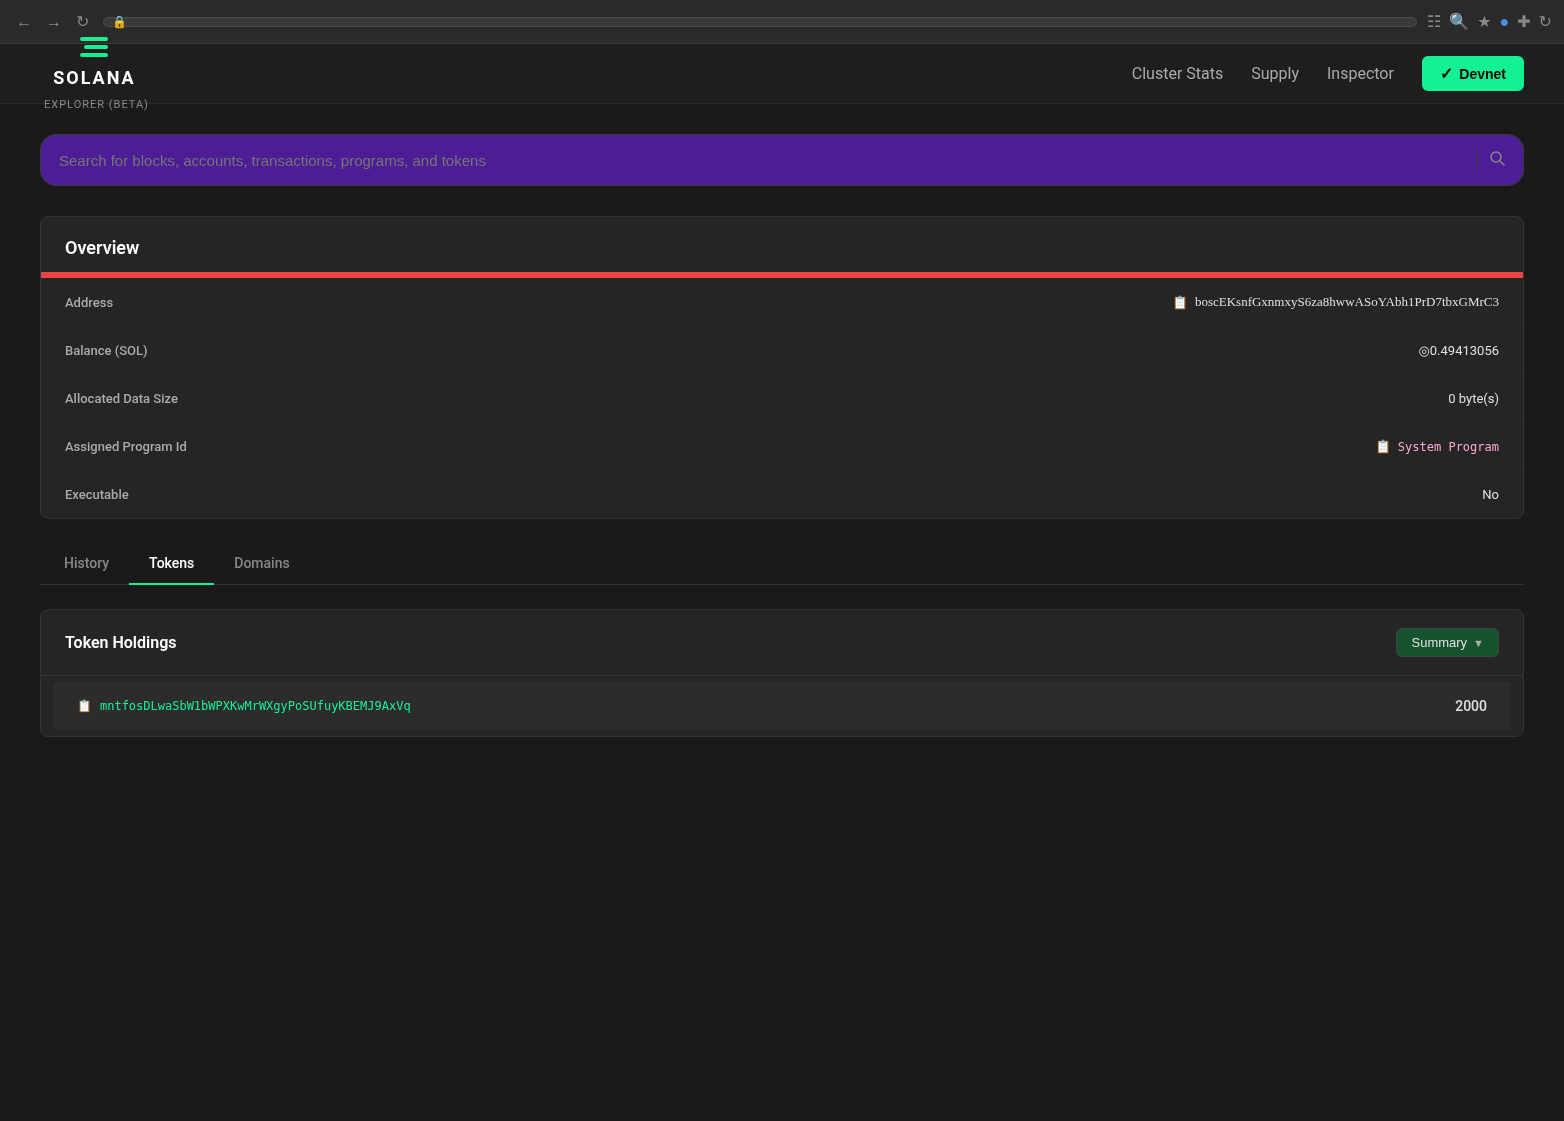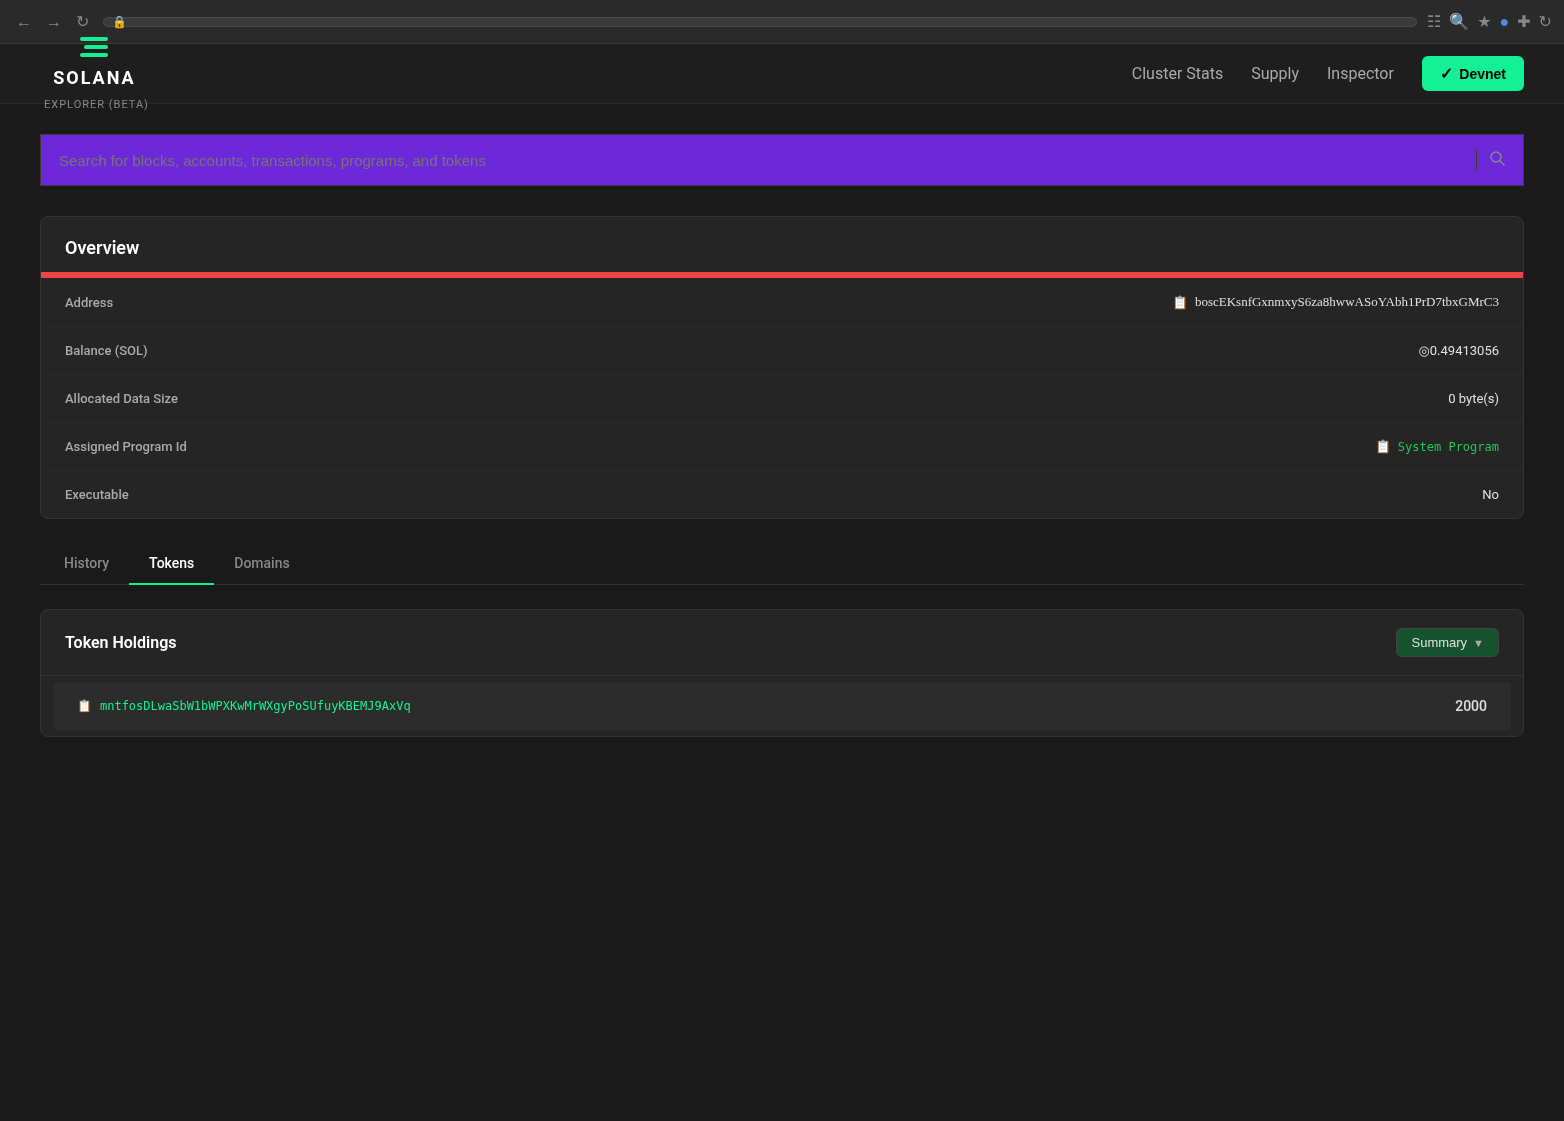--- a/index.html
+++ b/index.html
@@ -128,23 +128,23 @@
       align-items: center;
       gap: 6px;
     }
     .devnet-btn-icon { color: #000; font-size: 16px; }
 
     
     .search-section {
       padding: 30px 40px;
     }
     .search-bar {
-      background: #6d28d9;
+      background: #4c1d95;
       border: 1px solid #3a3a3a;
-      border-radius: 0;
+      border-radius: 16px;
       padding: 14px 18px;
       display: flex;
       align-items: center;
       width: 100%;
     }
     .search-input {
       flex: 1;
       background: none;
       border: none;
       outline: none;
@@ -203,21 +203,21 @@
       display: flex;
       align-items: center;
       gap: 6px;
     }
     .detail-value .copy-icon {
       color: #888;
       font-size: 13px;
       cursor: pointer;
     }
     .detail-value .link-text {
-      color: #22c55e;
+      color: #f9a8d4;
       cursor: pointer;
       font-family: monospace;
       font-size: 12px;
     }
     .monospace { font-family: Liberation Serif, serif; }
 
     
     .tabs-bar {
       display: flex;
       gap: 0;

